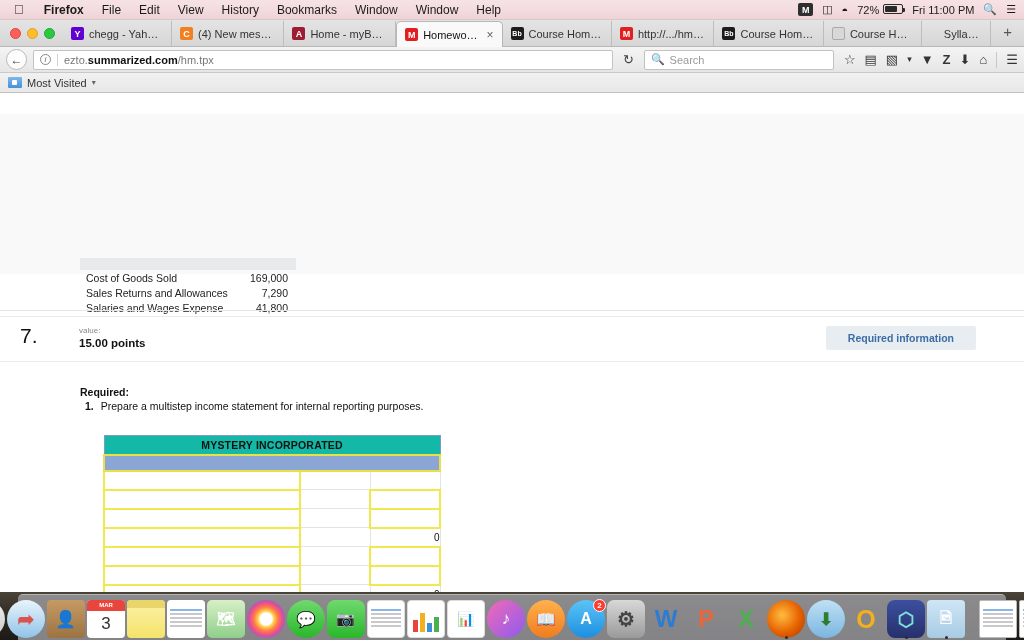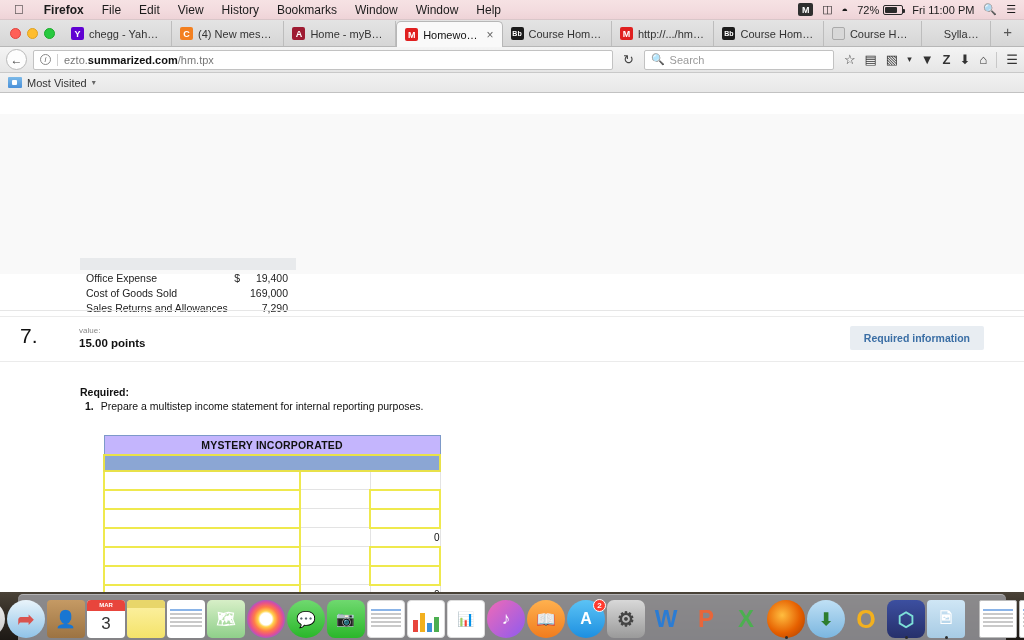--- a/index.html
+++ b/index.html
@@ -17,21 +17,21 @@
     background: linear-gradient(to bottom,#f6e2e4 0%,#f3dcdf 50%,#eed3d7 100%);
     display: flex; align-items: center;
     font-size: 12px; color: #1b1b1b;
     border-bottom: 1px solid #d9c6c9;
   }
   .mb-apple { padding: 0 11px 0 14px; font-size: 13px; line-height: 1; }
   .mb-item { padding: 0 9px; white-space: nowrap; cursor: default; }
   .mb-item.bold { font-weight: bold; }
   .mb-right { margin-left: auto; display: flex; align-items: center; padding-right: 8px; gap: 9px; }
   .mb-right .mi { font-size: 11px; display: flex; align-items: center; }
-  .batt-wrap { display: flex; align-items: center; gap: 4px; }
+  .batt-wrap { display: flex; gap: 4px; }
   .batt {
     width: 20px; height: 10px; border: 1px solid #2a2a2a; border-radius: 2px;
     position: relative; padding: 1px;
   }
   .batt:after {
     content:""; position:absolute; right:-3px; top:3px; width:2px; height:4px;
     background:#2a2a2a; border-radius:0 1px 1px 0;
   }
   .batt i { display:block; height:100%; width:72%; background:#2a2a2a; border-radius:1px; }
   .mb-logo-dark {
@@ -168,43 +168,43 @@
   .qblock {
     position: absolute; left: 0; top: 202px; width: 1024px; height: 46px;
     background: #fff; border-top: 1px solid #ebebeb; border-bottom: 1px solid #ebebeb;
   }
   .qnum {
     position: absolute; left: 20px; top: 7px; font-size: 21px; color: #111;
   }
   .qvalue { position: absolute; left: 79px; top: 9px; font-size: 8px; color: #888; text-align: right; }
   .qpoints { position: absolute; left: 79px; top: 20px; font-size: 11.5px; font-weight: bold; color: #111; }
   .reqinfo {
-    position: absolute; right: 40px; top: 9px;
+    position: absolute; right: 48px; top: 9px;
     background: #e8edf2; color: #3a6ea5; font-size: 10.5px; font-weight: bold;
-    padding: 6px 14px; border-radius: 2px;
+    padding: 6px 22px; border-radius: 2px;
   }
 
   .req-label {
     position: absolute; left: 80px; top: 272px; font-size: 10.5px; font-weight: bold; color: #111;
   }
   .req-item {
     position: absolute; left: 85px; top: 286px; font-size: 10.5px; color: #111;
     display: flex; gap: 7px;
   }
   .req-item .num { font-weight: bold; }
 
   
   .ws {
     position: absolute; left: 103px; top: 321px; width: 336px;
     border-collapse: collapse; font-size: 10px; color: #111;
     table-layout: fixed;
   }
   .ws td { padding: 0; height: 19px; }
   .ws .hdr {
-    background: #c4b5fd; text-align: center; font-weight: bold;
+    background: #14b8a6; text-align: center; font-weight: bold;
     font-size: 10.5px; letter-spacing: .2px; height: 19px;
     border: 1px solid #7d99c9;
     margin-left: 40px;
   }
   .ws .hdr2 {
     background: #8ba6d4; text-align: center; font-weight: bold;
     font-size: 10px; height: 18px; border: 1px solid #7d99c9;
   }
   .ws .blueyellow {
     background: #8ba6d4; border: 2px solid #e8e14a; height: 16px;
@@ -401,25 +401,20 @@
     <div class="page">
       <div class="grayband"></div>
 
 
       <table class="sumtable">
         <tbody>
             <tr>
               <td class="sum-cap" colspan="3"></td>
             </tr>
         <tr>
-          <td class="lbl">Office Expense</td>
-          <td class="dol">$</td>
-          <td class="amt">19,400</td>
-        </tr>
-        <tr>
           <td class="lbl">Cost of Goods Sold</td>
           <td class="dol"></td>
           <td class="amt">169,000</td>
         </tr>
         <tr>
           <td class="lbl">Sales Returns and Allowances</td>
           <td class="dol"></td>
           <td class="amt">7,290</td>
         </tr>
         <tr>

